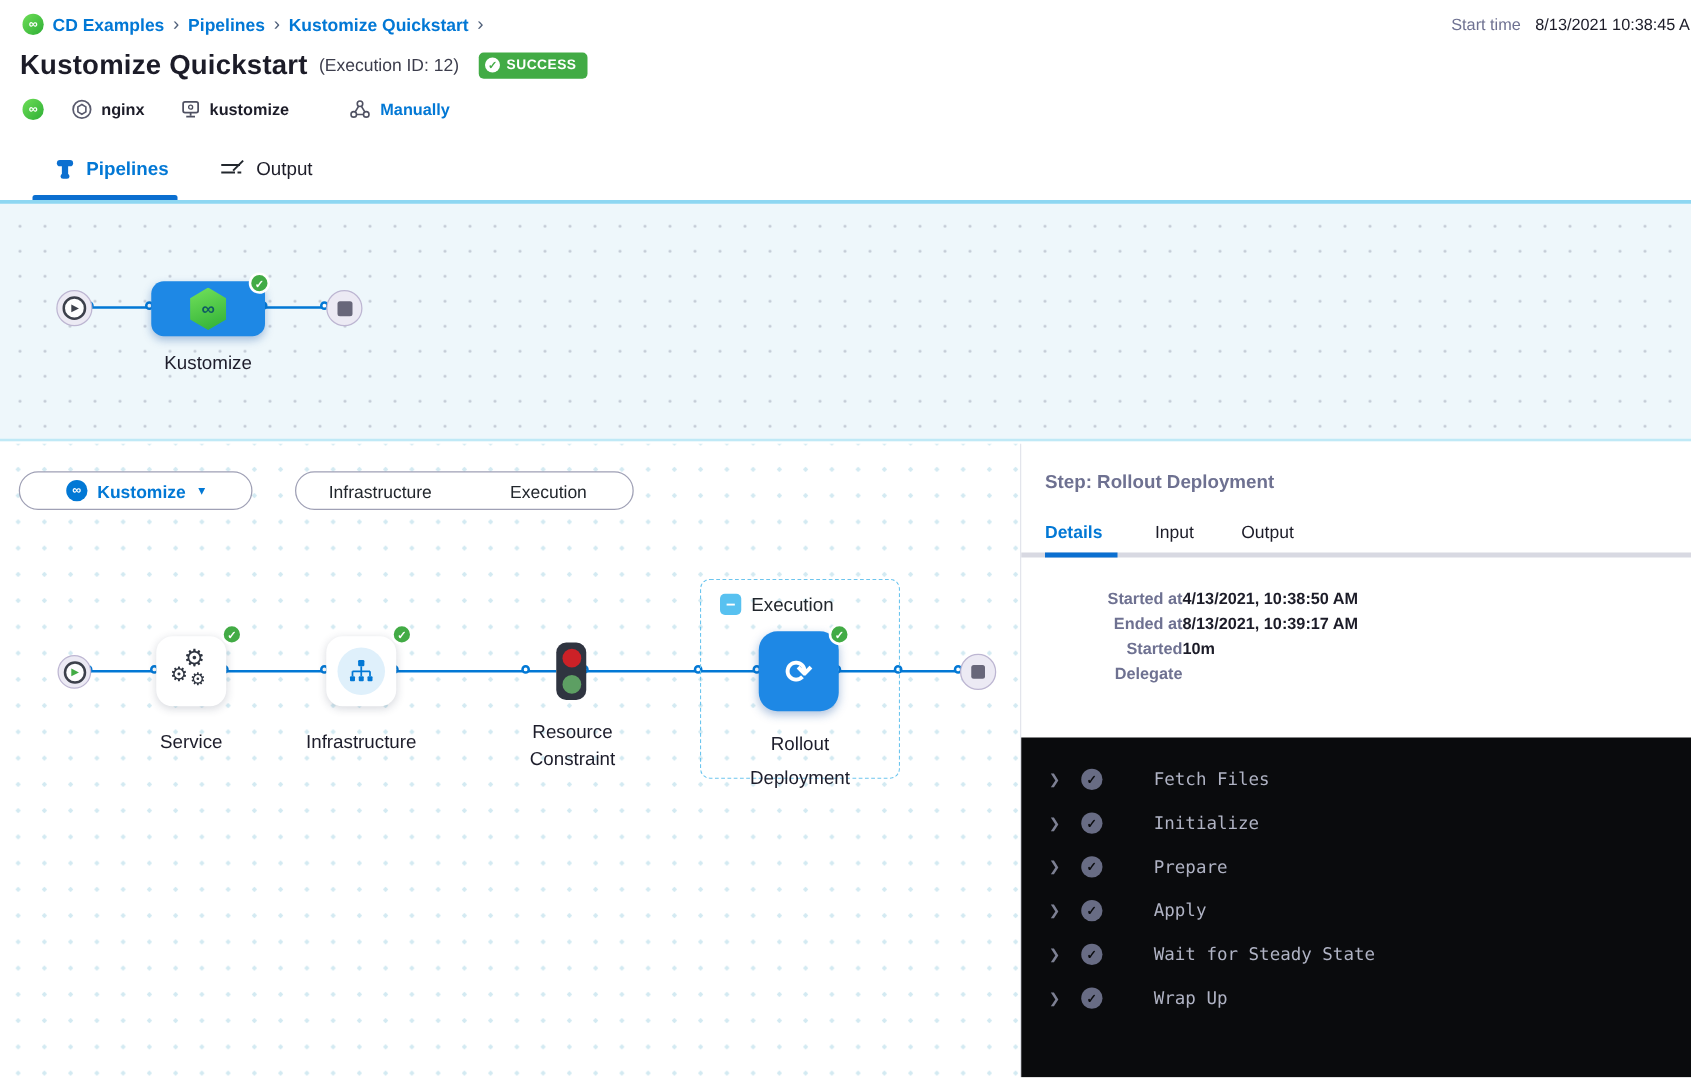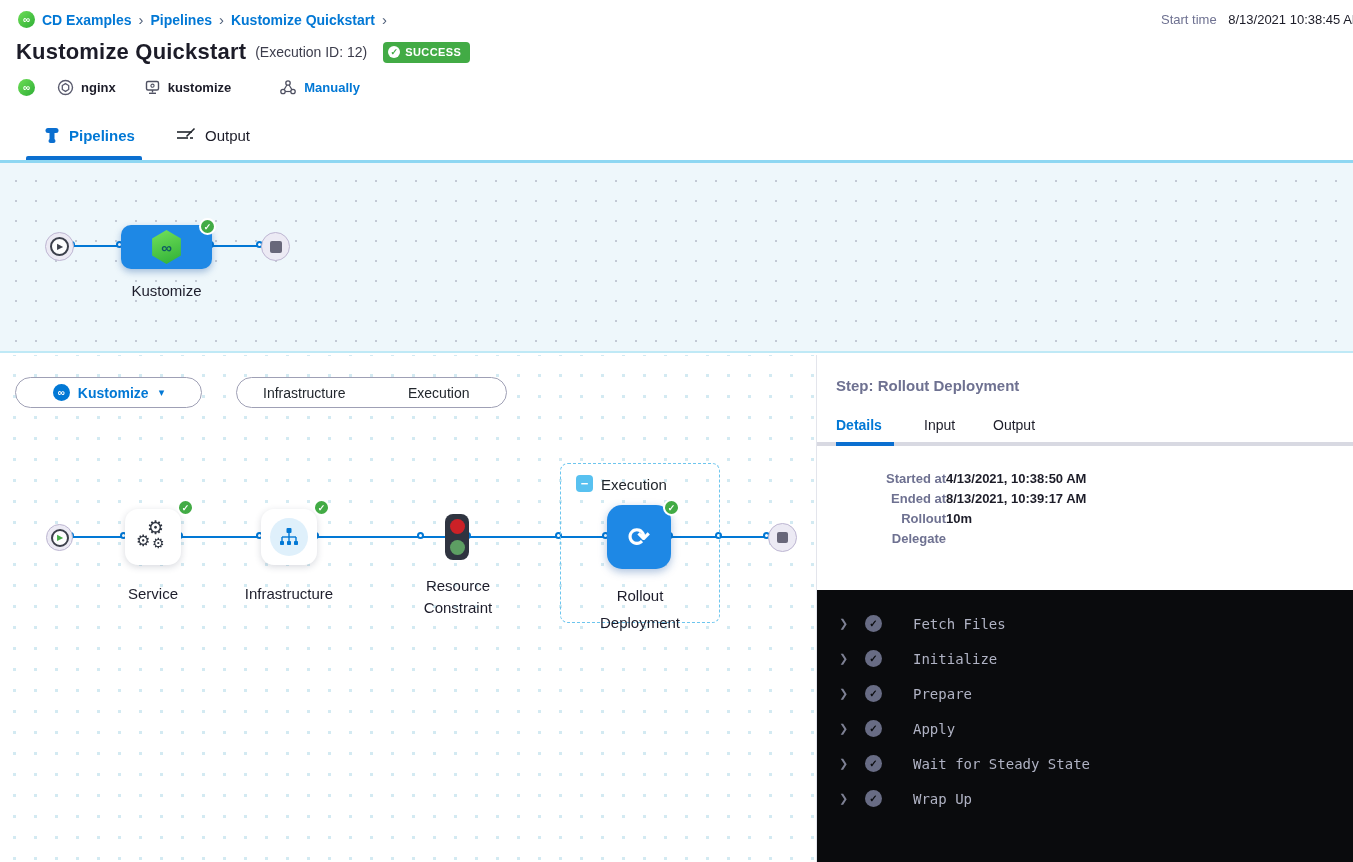--- a/index.html
+++ b/index.html
@@ -124,21 +124,21 @@
   .fvalue a { color:#0278d5; text-decoration:none; font-weight:600; cursor:pointer; }
 
   .logs { position:absolute; top:235px; left:0; width:537px; height:272px; background:#0a0b0d; }
   .logs-header { height:29px; display:flex; align-items:center; padding-left:16px;
     border-bottom:1px solid #26272e; color:#e9e9f0; font-size:13px; }
   .log-rows { padding-top:16px; }
   .log-row { height:35px; display:flex; align-items:center; padding-left:22px; gap:0; }
   .log-chevron { color:#7d8093; font-size:11px; width:26px; cursor:pointer; }
   .log-check { width:17px; height:17px; border-radius:50%; background:#686c84; color:#0a0b0d;
     font-size:10px; font-weight:700; display:flex; align-items:center; justify-content:center; }
-  .log-text { margin-left:31px; color:#b0b3c4; font-size:14px;
+  .log-text { margin-left:41px; color:#b0b3c4; font-size:14px;
     font-family:"DejaVu Sans Mono", monospace; }
 
   svg { display:block; }
 </style>
 </head>
 <body>
 
 <div class="root">
 
   <div class="breadcrumb">
@@ -361,21 +361,21 @@
       <div class="fields">
         <div class="frow">
           <span class="flabel">Started at</span>
           <span class="fvalue">4/13/2021, 10:38:50 AM</span>
         </div>
         <div class="frow">
           <span class="flabel">Ended at</span>
           <span class="fvalue">8/13/2021, 10:39:17 AM</span>
         </div>
         <div class="frow">
-          <span class="flabel">Rollout</span>
+          <span class="flabel">Started</span>
           <span class="fvalue">10m</span>
         </div>
         <div class="frow">
           <span class="flabel">Delegate</span>
         </div>
       </div>
 
       <div class="logs">
         <div class="log-rows">
           <div class="log-row">

